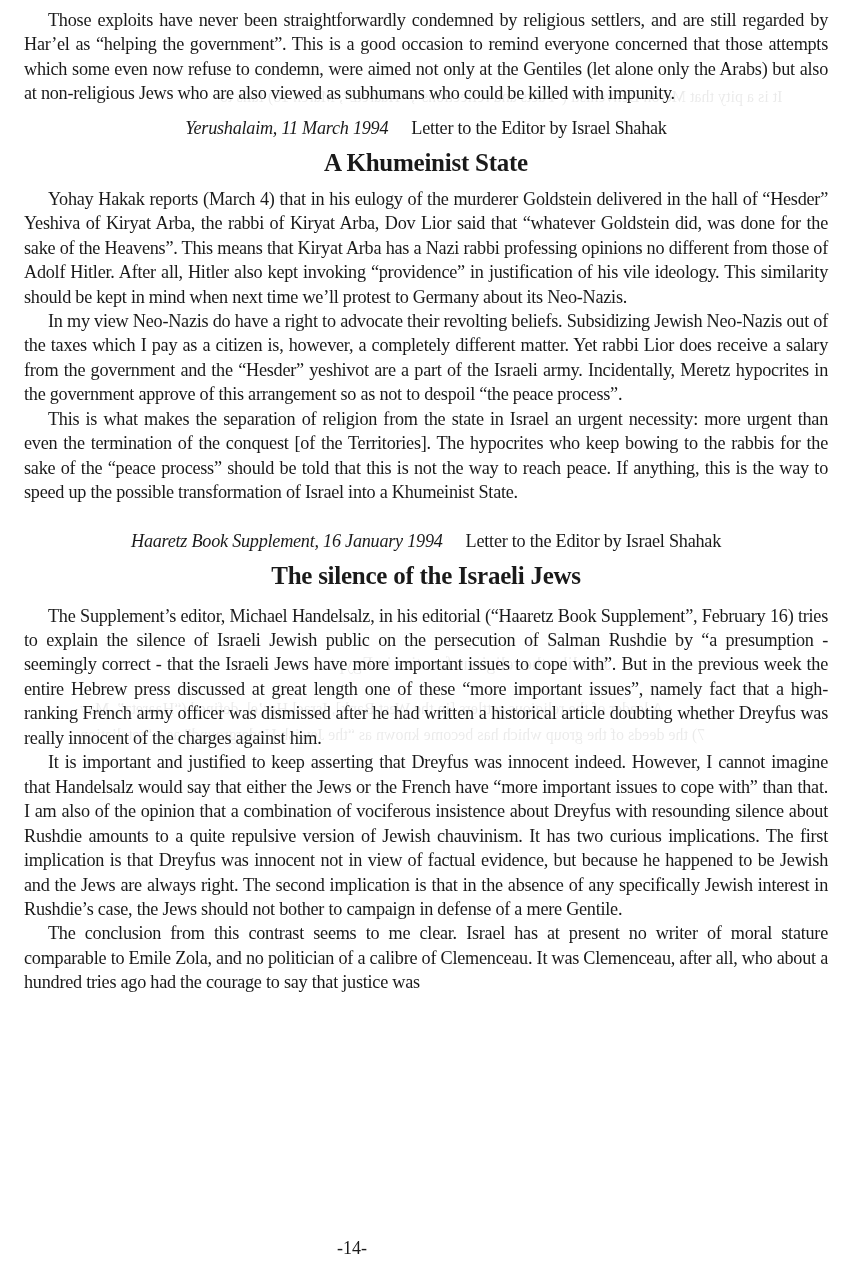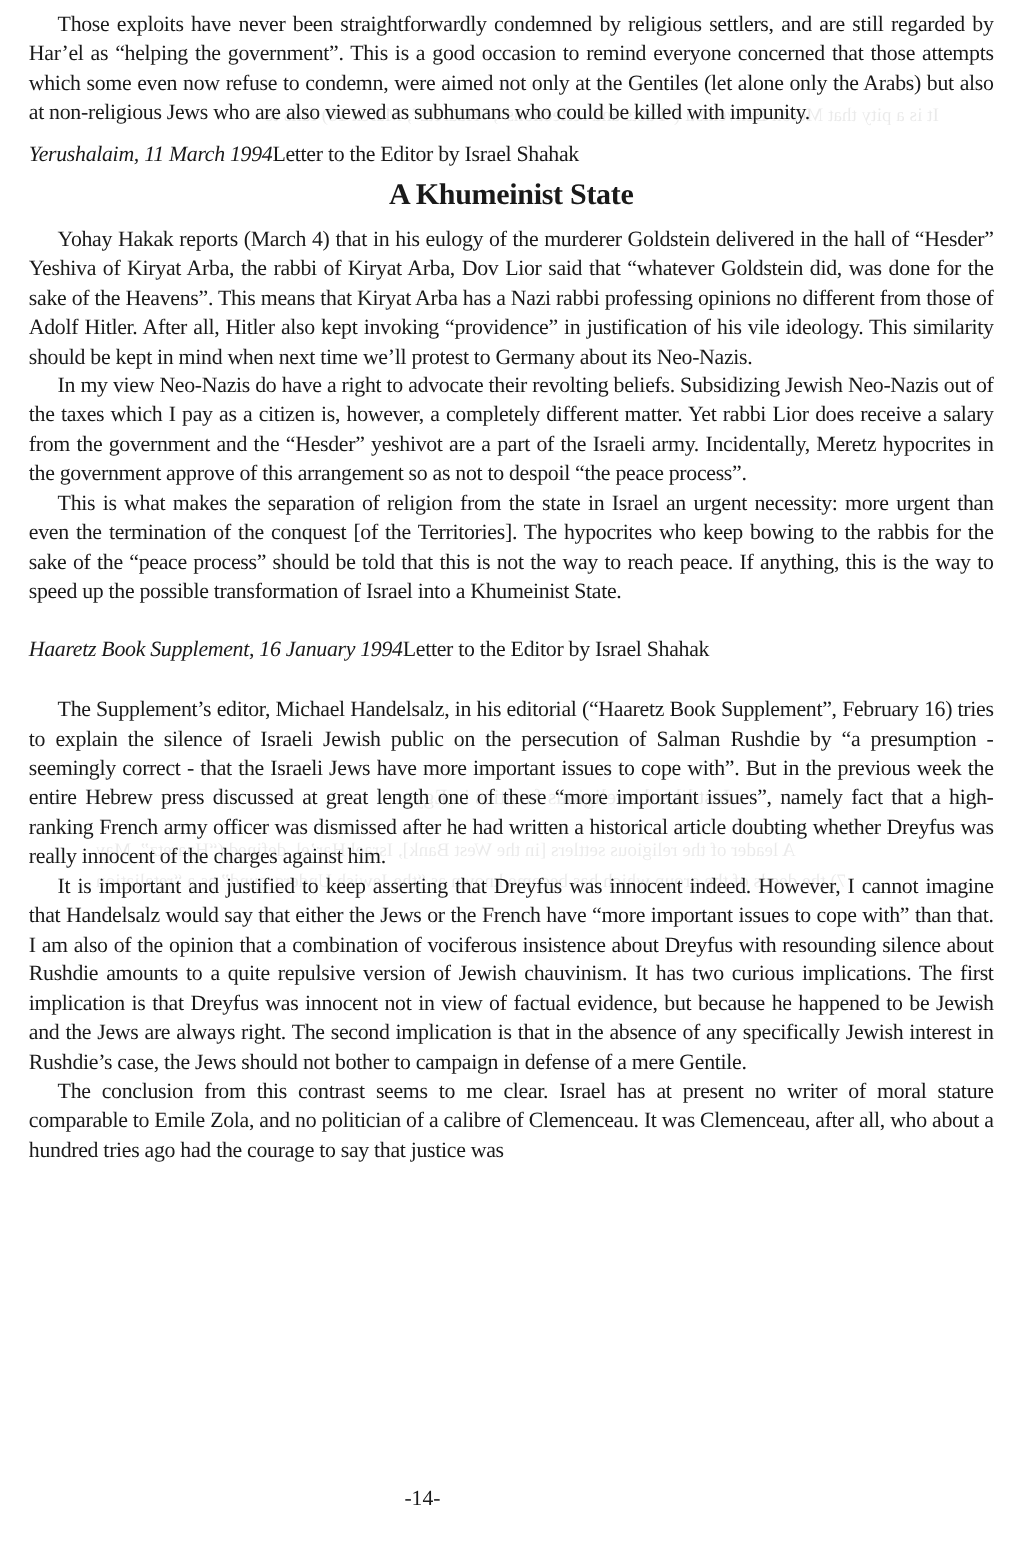--- a/index.html
+++ b/index.html
@@ -21,23 +21,24 @@
     letter-spacing: -0.25px;
   }
   .para {
     margin: 0;
     text-align: justify;
     text-indent: 24px;
     hyphens: none;
   }
   .dateline {
     display: flex;
-    justify-content: flex-start;
+    justify-content: center;
     margin: 0;
     line-height: 24.45px;
+    gap: 23px;
   }
   .dateline .src { font-style: italic; }
   .title {
     text-align: center;
     margin: 0;
     font-size: 25px;
   }
   .gap-a { height: 10px; }
   .gap-b { height: 11px; }
   .gap-c { height: 24px; }
@@ -92,20 +93,21 @@
   </section>
 
   <div class="gap-c"></div>
 
   <section>
     <div class="dateline">
       <span class="src">Haaretz Book Supplement, 16 January 1994</span>
       <span>Letter to the Editor by Israel Shahak</span>
     </div>
     <div class="gap-d"></div>
+    <h2 class="title">The silence of the Israeli Jews</h2>
     <div class="gap-e"></div>
     <p class="para">The Supplement’s editor, Michael Handelsalz, in his editorial (“Haaretz Book Supplement”, February 16) tries to explain the silence of Israeli Jewish public on the persecution of Salman Rushdie by “a presumption - seemingly correct - that the Israeli Jews have more important issues to cope with”. But in the previous week the entire Hebrew press discussed at great length one of these “more important issues”, namely fact that a high-ranking French army officer was dismissed after he had written a historical article doubting whether Dreyfus was really innocent of the charges against him.</p>
     <p class="para">It is important and justified to keep asserting that Dreyfus was innocent indeed. However, I cannot imagine that Handelsalz would say that either the Jews or the French have “more important issues to cope with” than that. I am also of the opinion that a combination of vociferous insistence about Dreyfus with resounding silence about Rushdie amounts to a quite repulsive version of Jewish chauvinism. It has two curious implications. The first implication is that Dreyfus was innocent not in view of factual evidence, but because he happened to be Jewish and the Jews are always right. The second implication is that in the absence of any specifically Jewish interest in Rushdie’s case, the Jews should not bother to campaign in defense of a mere Gentile.</p>
     <p class="para">The conclusion from this contrast seems to me clear. Israel has at present no writer of moral stature comparable to Emile Zola, and no politician of a calibre of Clemenceau. It was Clemenceau, after all, who about a hundred tries ago had the courage to say that justice was</p>
   </section>
 
 </main>
 
 <div class="pagenum">-14-</div>
 

